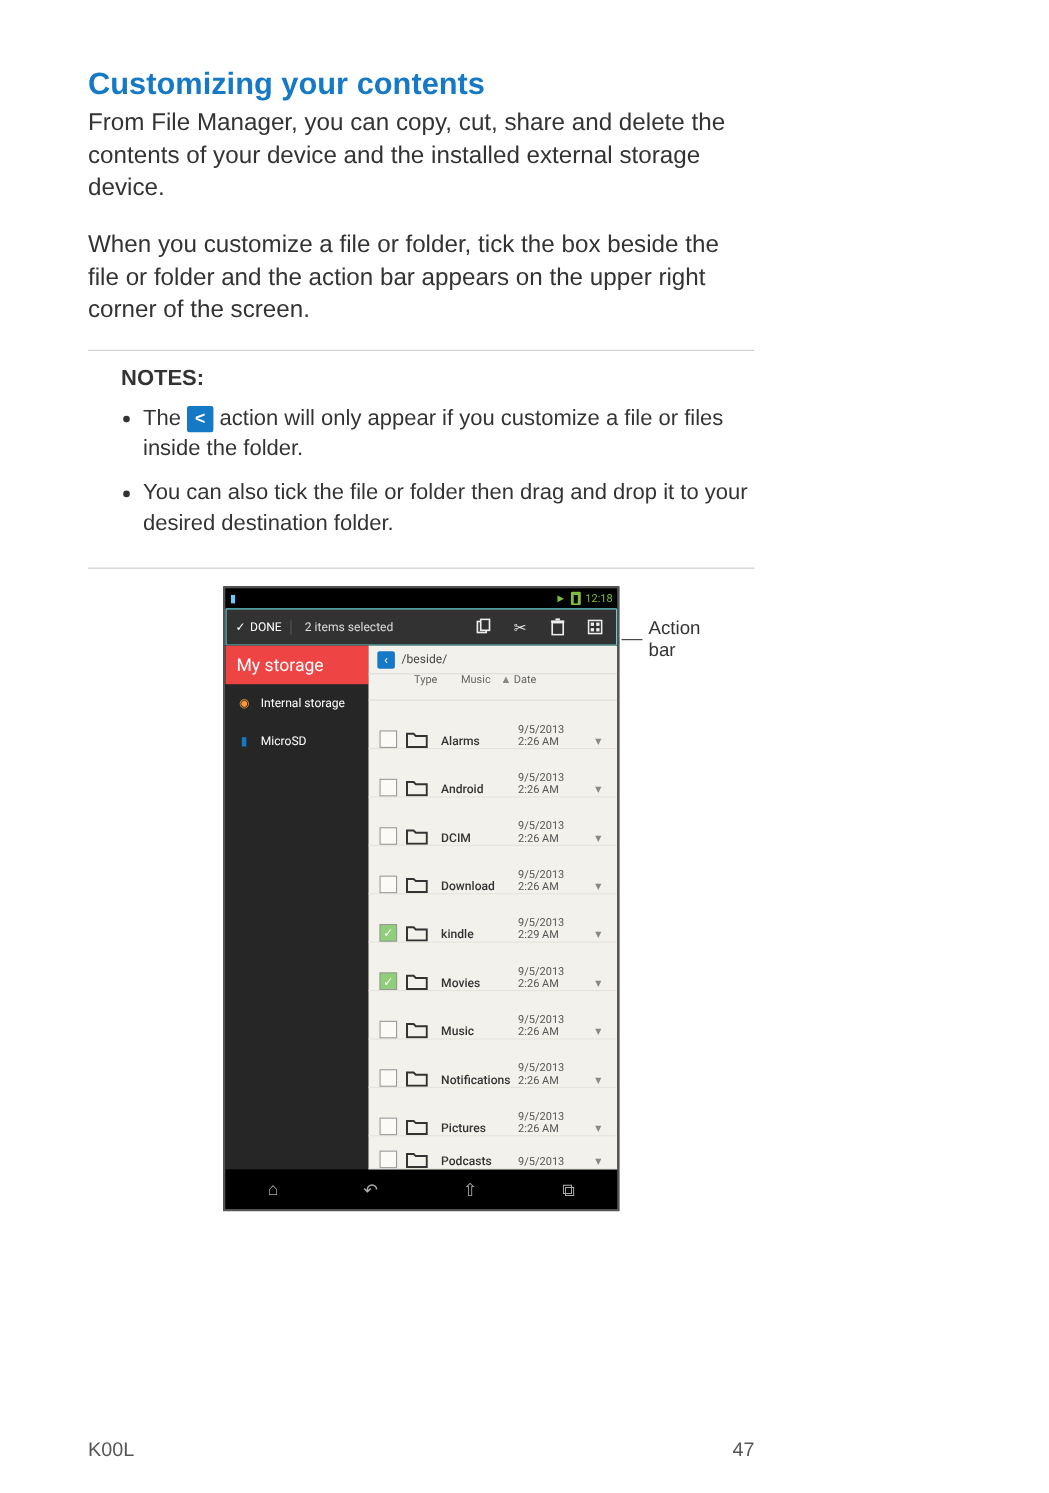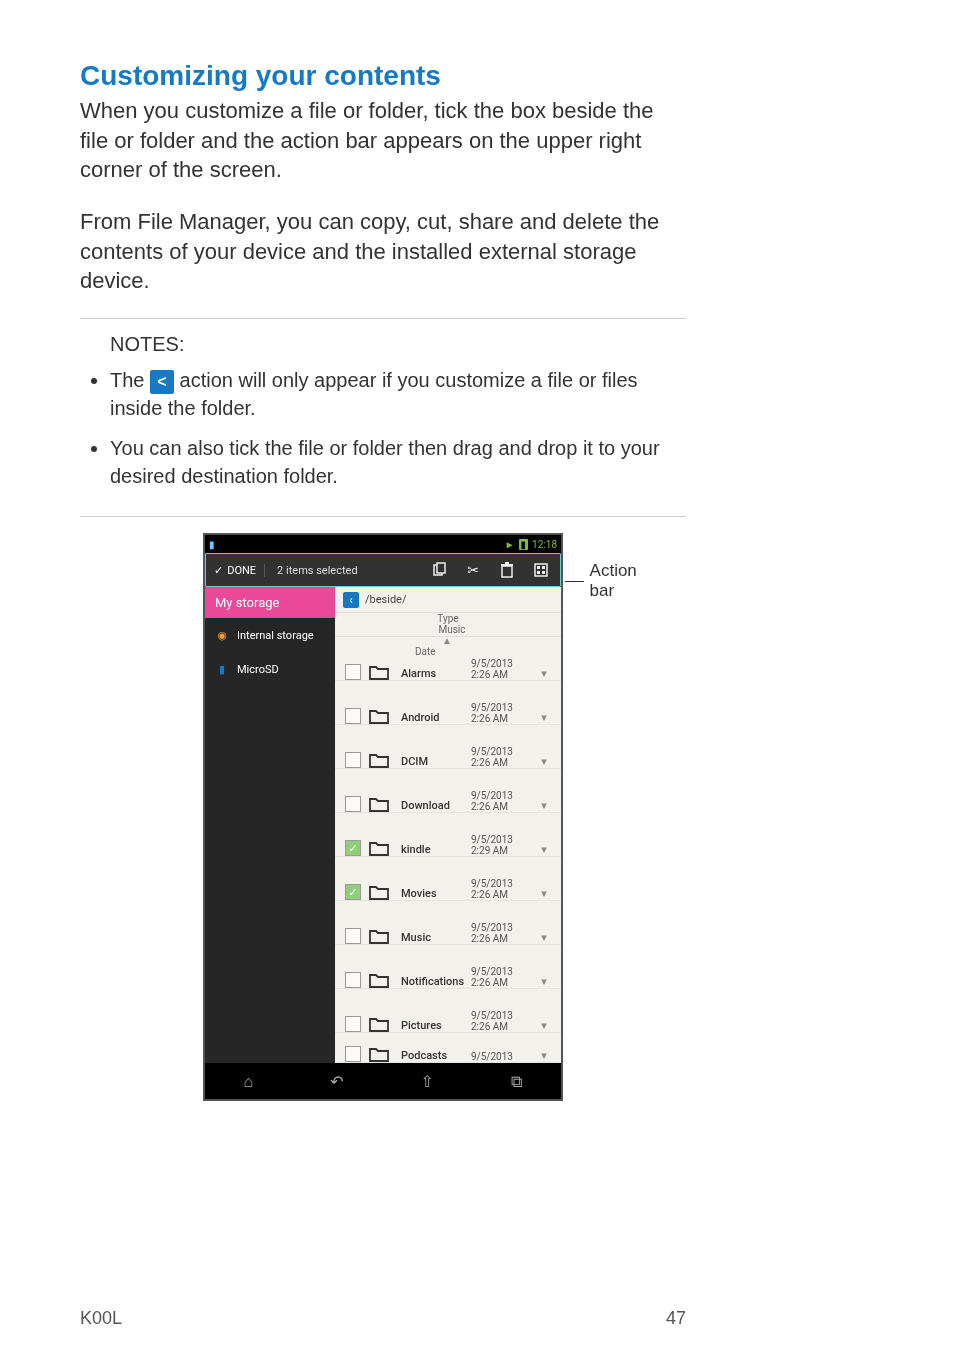--- a/index.html
+++ b/index.html
@@ -1,46 +1,46 @@
 <!DOCTYPE html>
 <html><head>
 <meta charset="utf-8">
 <style>
   * { box-sizing: border-box; margin: 0; padding: 0; }
   html, body { width: 954px; height: 1357px; font-family: "Segoe UI", "Myriad Pro", Arial, sans-serif; color: #333; position: relative; }
   .page { width: 766px; height: 1357px; padding: 60px 80px 40px 80px; position: relative; }
   h2.heading { color: #1579c5; font-size: 28px; font-weight: 700; margin-bottom: 4px; }
   p.body { font-size: 22px; line-height: 1.35; color: #333; margin-bottom: 22px; }
   .notes-block { border-top: 1px solid #ccc; border-bottom: 1px solid #ccc; padding: 14px 4px 14px 30px; margin-top: 6px; }
-  .notes-title { font-weight: 400; font-size: 20px; margin-bottom: 10px; }
-  ul.notes { list-style: disc; }
+  .notes-title { font-weight: 700; font-size: 20px; margin-bottom: 10px; }
+  ul.notes { list-style: disc; margin-left: 20px; }
   ul.notes li { font-size: 20px; line-height: 1.4; margin-bottom: 12px; }
   .share-icon { display: inline-flex; width: 24px; height: 24px; background: #1579c5; vertical-align: middle; align-items:center; justify-content:center; color:#fff; font-size:16px; font-weight:bold; border-radius:2px;}
   
   .device-wrap { position: relative; width: 360px; margin: 16px auto 0 auto; }
   .device { width: 360px; border: 2px solid #555; background: #000; font-family: "Roboto", Arial, sans-serif; }
   .statusbar { height: 18px; background:#000; display:flex; align-items:center; justify-content:space-between; padding:0 4px; color:#fff; font-size:10px;}
   .statusbar .left { color:#66ccff; }
   .statusbar .right { color:#7fbf3f; display:flex; gap:4px; align-items:center;}
   .actionbar { height:34px; background:#323232; display:flex; align-items:center; color:#fff; font-size:11px; padding:0 8px; gap:12px; border:1px solid #6cc; border-radius:1px;}
   .actionbar .done { display:flex; align-items:center; gap:4px; border-right:1px solid #555; padding-right:8px;}
   .actionbar .sel { color:#ddd; flex:0 0 auto;}
   .actionbar .spacer { flex:1; }
   .actionbar .aicon { width:22px; height:22px; display:flex; align-items:center; justify-content:center; color:#eee; font-size:14px;}
   .contentarea { display:flex; background:#262626; }
   .sidebar { width:130px; background:#262626; color:#fff; font-size:11px;}
-  .sidebar .title { background:#ec4899; padding:8px 10px; color:#fff; font-size:13px;}
+  .sidebar .title { background:#ef4444; padding:8px 10px; color:#fff; font-size:16px;}
   .sidebar .item { display:flex; align-items:center; gap:8px; padding:10px;}
   .sidebar .item.sel { }
   .sidebar .sicon { width:14px; height:14px; display:flex; align-items:center; justify-content:center; color:#ff9933;}
   .sidebar .sicon.sd { color:#1579c5;}
   .mainlist { flex:1; background:#f3f1ec; color:#333;}
   .path { display:flex; align-items:center; gap:6px; height:26px; padding:0 8px; font-size:11px; color:#444; border-bottom:1px solid #ddd;}
   .path .back { width:16px; height:16px; background:#1579c5; color:#fff; display:flex; align-items:center; justify-content:center; font-size:12px; border-radius:2px;}
-  .colhead { display:flex; align-items:center; height:24px; font-size:10px; color:#666; padding:0 18px; border-bottom:1px solid #ddd;flex-direction:column;}
+  .colhead { display:flex; align-items:flex-start; height:24px; font-size:10px; color:#666; padding:0 28px; border-bottom:1px solid #ddd;}
   .colhead .c-type{ width:48px; text-align:center;}
   .colhead .c-name{ flex:1; padding-left:8px;}
   .colhead .c-sort{ width:12px; color:#888;}
   .colhead .c-date{ width:66px; text-align:left;}
   .row { display:flex; align-items:flex-end; height:44px; border-bottom:1px solid #e5e3dd; padding:0 10px; font-size:11px;}
   .row .cb { width:16px; height:16px; border:1px solid #999; background:#fbfaf7; margin-right:8px; display:flex; align-items:center; justify-content:center;}
   .row .cb.checked { background:#8fcf7a; }
   .row .cb.checked::after { content:"✓"; color:#fff; font-size:11px;}
   .row .ficon { width:24px; margin-right:8px;}
   .row .ficon svg{ display:block;}
@@ -54,22 +54,22 @@
   .callout { position:absolute; display:flex; align-items:center; font-size:17px; color:#333;}
   .callout .line { width:26px; height:1px; background:#333; margin-right:6px;}
   
   .footer { position:absolute; bottom:28px; left:80px; right:80px; display:flex; justify-content:space-between; font-size:18px; color:#555;gap:25px;}
 </style>
 </head>
 <body>
 
 <div class="page">
   <h2 class="heading">Customizing your contents</h2>
+  <p class="body">From File Manager, you can copy, cut, share and delete the contents of your device and the installed external storage device.</p>
   <p class="body">When you customize a file or folder, tick the box beside the file or folder and the action bar appears on the upper right corner of the screen.</p>
-  <p class="body">From File Manager, you can copy, cut, share and delete the contents of your device and the installed external storage device.</p>
 
   <div class="notes-block">
     <div class="notes-title">NOTES:</div>
     <ul class="notes">
       <li>
         <span>The </span><span class="share-icon">&lt;</span><span> action will only appear if you customize a file or files inside the folder.</span>
       </li>
       <li>You can also tick the file or folder then drag and drop it to your desired destination folder.</li>
     </ul>
   </div>

